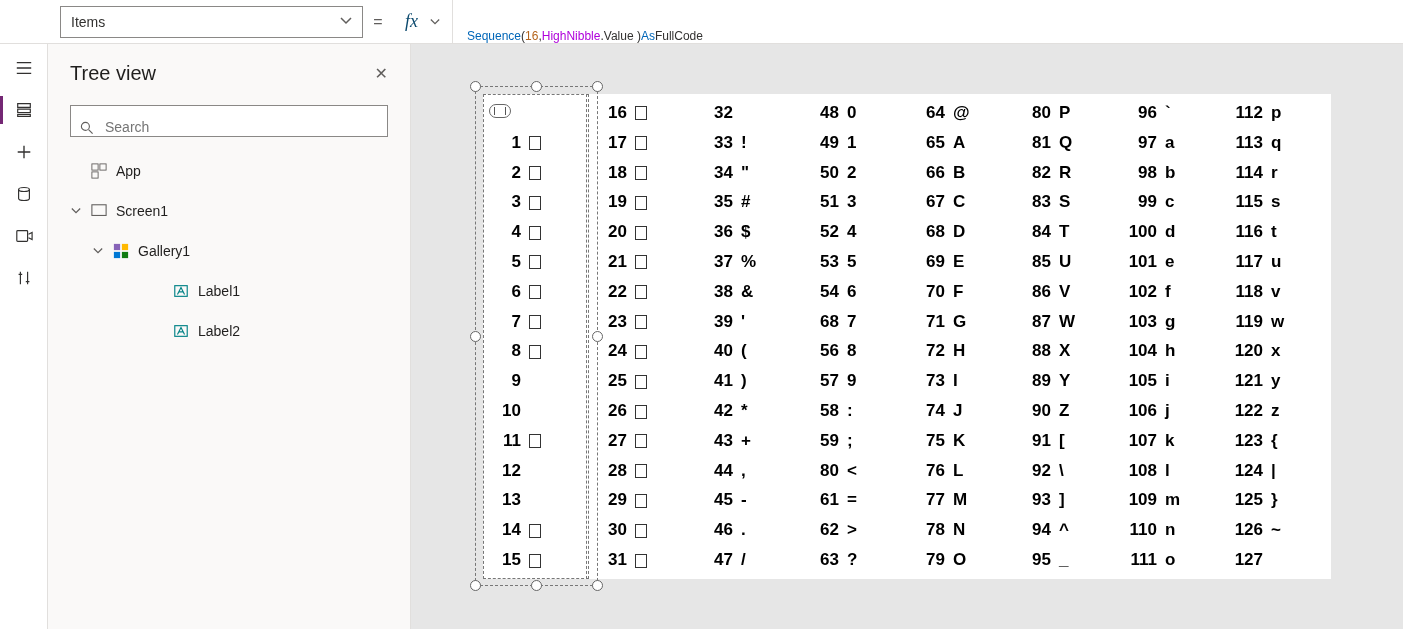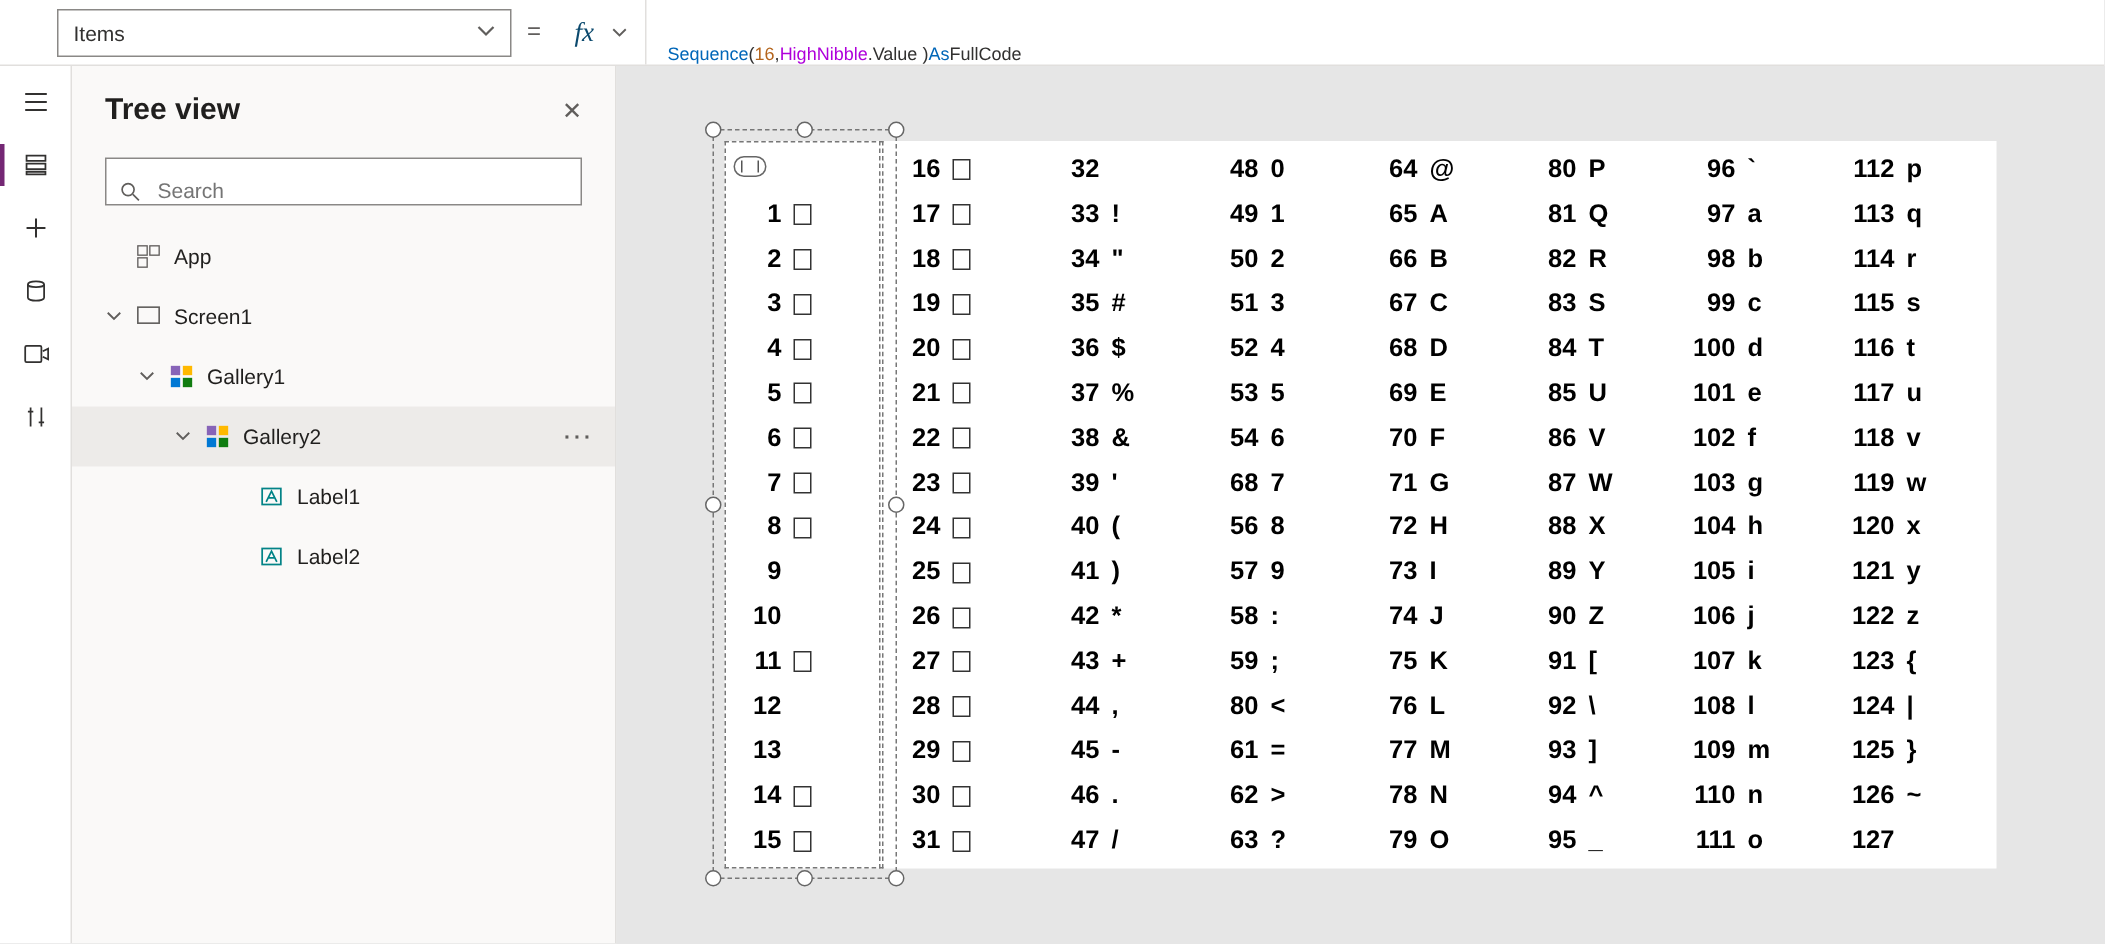--- a/index.html
+++ b/index.html
@@ -1,39 +1,39 @@
 <!DOCTYPE html>
 <html><head>
 <meta charset="utf-8">
 <style>
   html,body{margin:0;padding:0;font-family:"Segoe UI",Arial,sans-serif;font-size:14px;color:#201f1e;background:#e6e6e6;width:1403px;height:629px;overflow:hidden}
   *{box-sizing:border-box}
 
   
   .formula-bar{display:flex;align-items:center;height:44px;background:#fff;border-bottom:1px solid #e1dfdd}
-  .prop-dd{margin-left:38px;width:303px;height:32px;border:1px solid #8a8886;background:#fff;display:flex;align-items:center;justify-content:space-between;padding:0 10px;color:#323130}
+  .prop-dd{margin-left:60px;width:303px;height:32px;border:1px solid #8a8886;background:#fff;display:flex;align-items:center;justify-content:space-between;padding:0 10px;color:#323130}
   .eq{width:30px;text-align:center;color:#605e5c;font-size:16px}
   .fx{width:60px;display:flex;align-items:center;justify-content:center;gap:12px;font-style:italic;font-family:"Times New Roman",serif;font-size:18px;color:#0c4a6e;border-right:1px solid #e1dfdd;height:100%}
   .fx svg{width:10px;height:10px}
   .formula{flex:1;padding-left:14px;font-family:Liberation Sans, sans-serif;font-size:12px;height:100%;display:flex;align-items:flex-end}
   .tok-fn{color:#0066b8}
   .tok-num{color:#b5651d}
   .tok-id{color:#af00db}
   .tok-plain{color:#323130}
 
   
   .body{display:flex;height:585px}
   .rail{width:48px;background:#fff;border-right:1px solid #e1dfdd;display:flex;flex-direction:column;align-items:center;padding-top:14px;gap:22px}
   .rail .ic{width:20px;height:20px;display:flex;align-items:center;justify-content:center;color:#323130}
   .rail .sel{position:relative}
   .rail .sel::before{content:"";position:absolute;left:-14px;top:-4px;width:3px;height:28px;background:#742774}
 
   .panel{width:363px;background:#faf9f8;border-right:1px solid #e1dfdd;display:flex;flex-direction:column}
   .panel-hd{display:flex;align-items:center;justify-content:space-between;padding:18px 22px 6px 22px}
-  .panel-title{font-size:20px;font-weight:700}
+  .panel-title{font-size:20px;font-weight:400}
   .close-x{font-size:16px;color:#605e5c;cursor:pointer}
   .tabs{display:flex;gap:26px;padding:4px 22px 0 22px;border-bottom:1px solid #e1dfdd}
   .tab{padding:6px 0 10px 0;color:#605e5c;font-size:15px}
   .tab.active{color:#201f1e;border-bottom:2px solid #742774;font-weight:400}
   .search-wrap{padding:14px 22px}
   .search{height:32px;border:1px solid #8a8886;background:#fff;display:flex;align-items:flex-end;padding:0 8px;color:#605e5c}
   .search svg{width:16px;height:16px;margin-right:8px;color:#605e5c}
   .search input{border:0;outline:0;flex:1;font-size:14px;color:#323130;background:transparent}
 
   .tree{flex:1;overflow:auto;padding-bottom:4px}
@@ -182,37 +182,20 @@
           <span class="ni">
             <svg viewBox="0 0 18 18" width="16" height="16">
               <rect x="1" y="1" width="7" height="7" fill="#8764b8"></rect>
               <rect x="10" y="1" width="7" height="7" fill="#ffb900"></rect>
               <rect x="1" y="10" width="7" height="7" fill="#0078d4"></rect>
               <rect x="10" y="10" width="7" height="7" fill="#107c10"></rect>
             </svg>
           </span>
           <span class="node-label">Gallery1</span>
         </div>
-        <div class="node ind3 sel">
-          <span class="chev">
-            <svg viewBox="0 0 12 12" width="10" height="10">
-              <path d="M1 3l5 5 5-5" fill="none" stroke="#605e5c" stroke-width="1.5"></path>
-            </svg>
-          </span>
-          <span class="ni">
-            <svg viewBox="0 0 18 18" width="16" height="16">
-              <rect x="1" y="1" width="7" height="7" fill="#8764b8"></rect>
-              <rect x="10" y="1" width="7" height="7" fill="#ffb900"></rect>
-              <rect x="1" y="10" width="7" height="7" fill="#0078d4"></rect>
-              <rect x="10" y="10" width="7" height="7" fill="#107c10"></rect>
-            </svg>
-          </span>
-          <span class="node-label">Gallery2</span>
-          <span class="more">···</span>
-        </div>
         <div class="node ind4">
           <span class="chev"></span>
           <span class="ni">
             <svg viewBox="0 0 18 18" width="16" height="16">
               <rect x="2" y="3" width="14" height="12" fill="none" stroke="#038387" stroke-width="1.3"></rect>
               <path d="M5 13l4-8 4 8M6.5 10h5" fill="none" stroke="#038387" stroke-width="1.3"></path>
             </svg>
           </span>
           <span class="node-label">Label1</span>
         </div>

